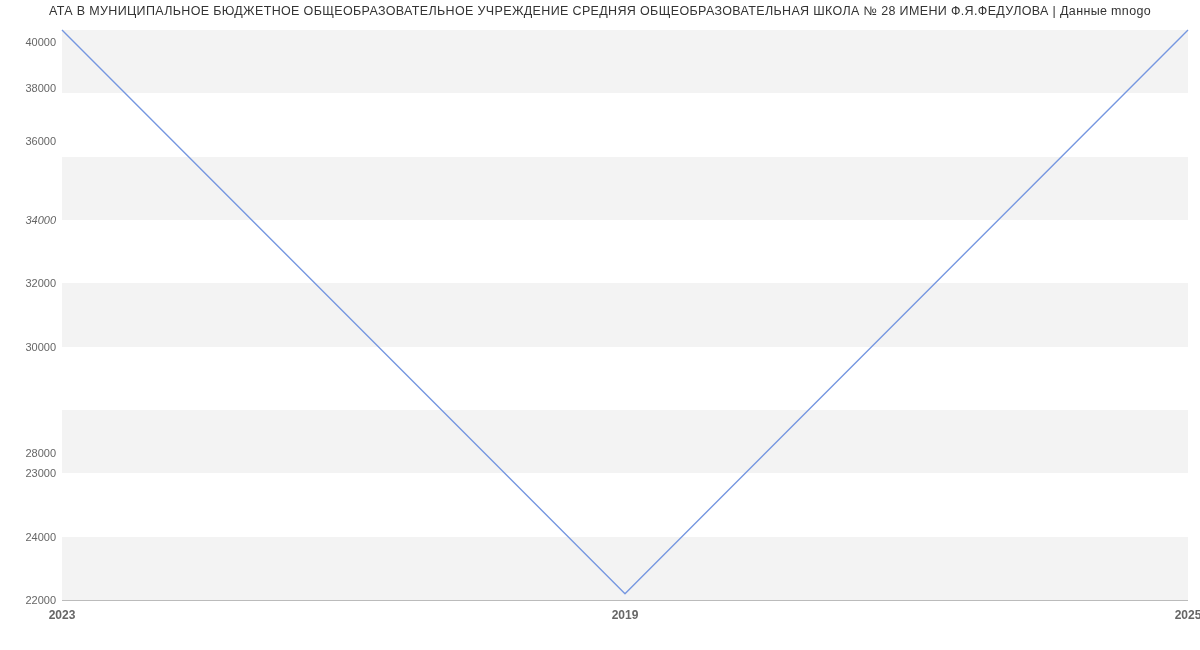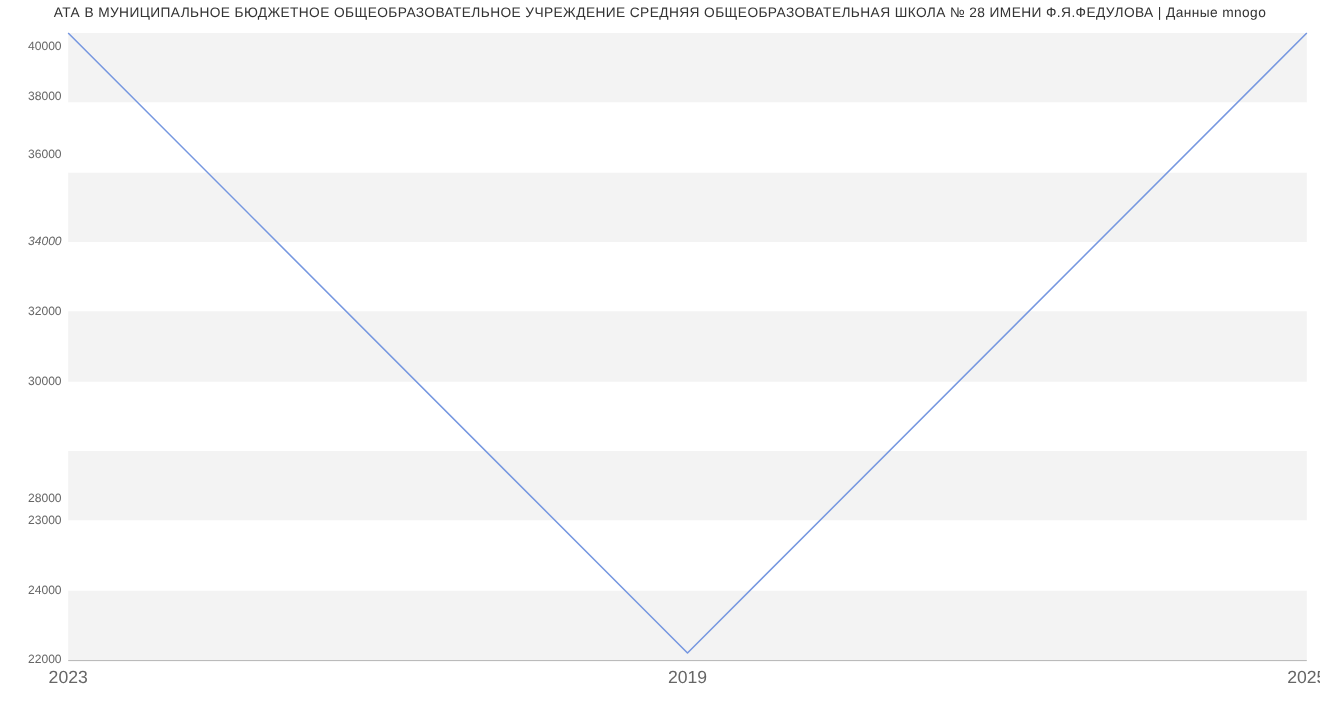--- a/index.html
+++ b/index.html
@@ -58,24 +58,25 @@
   }
   .xlabels {
     position: absolute;
     left: 62px;
     top: 580px;
     width: 1126px;
     height: 20px;
   }
   .xlab {
     position: absolute;
-    font-size: 16px;
+    font-size: 12px;
     color: #666;
     transform: translateX(-50%);
     top: 4px;
+    font-weight: bold;
   }
   .line-svg {
     position: absolute;
     left: 0;
     top: 0;
     width: 100%;
     height: 100%;
     overflow: visible;
   }
   .series-path {

